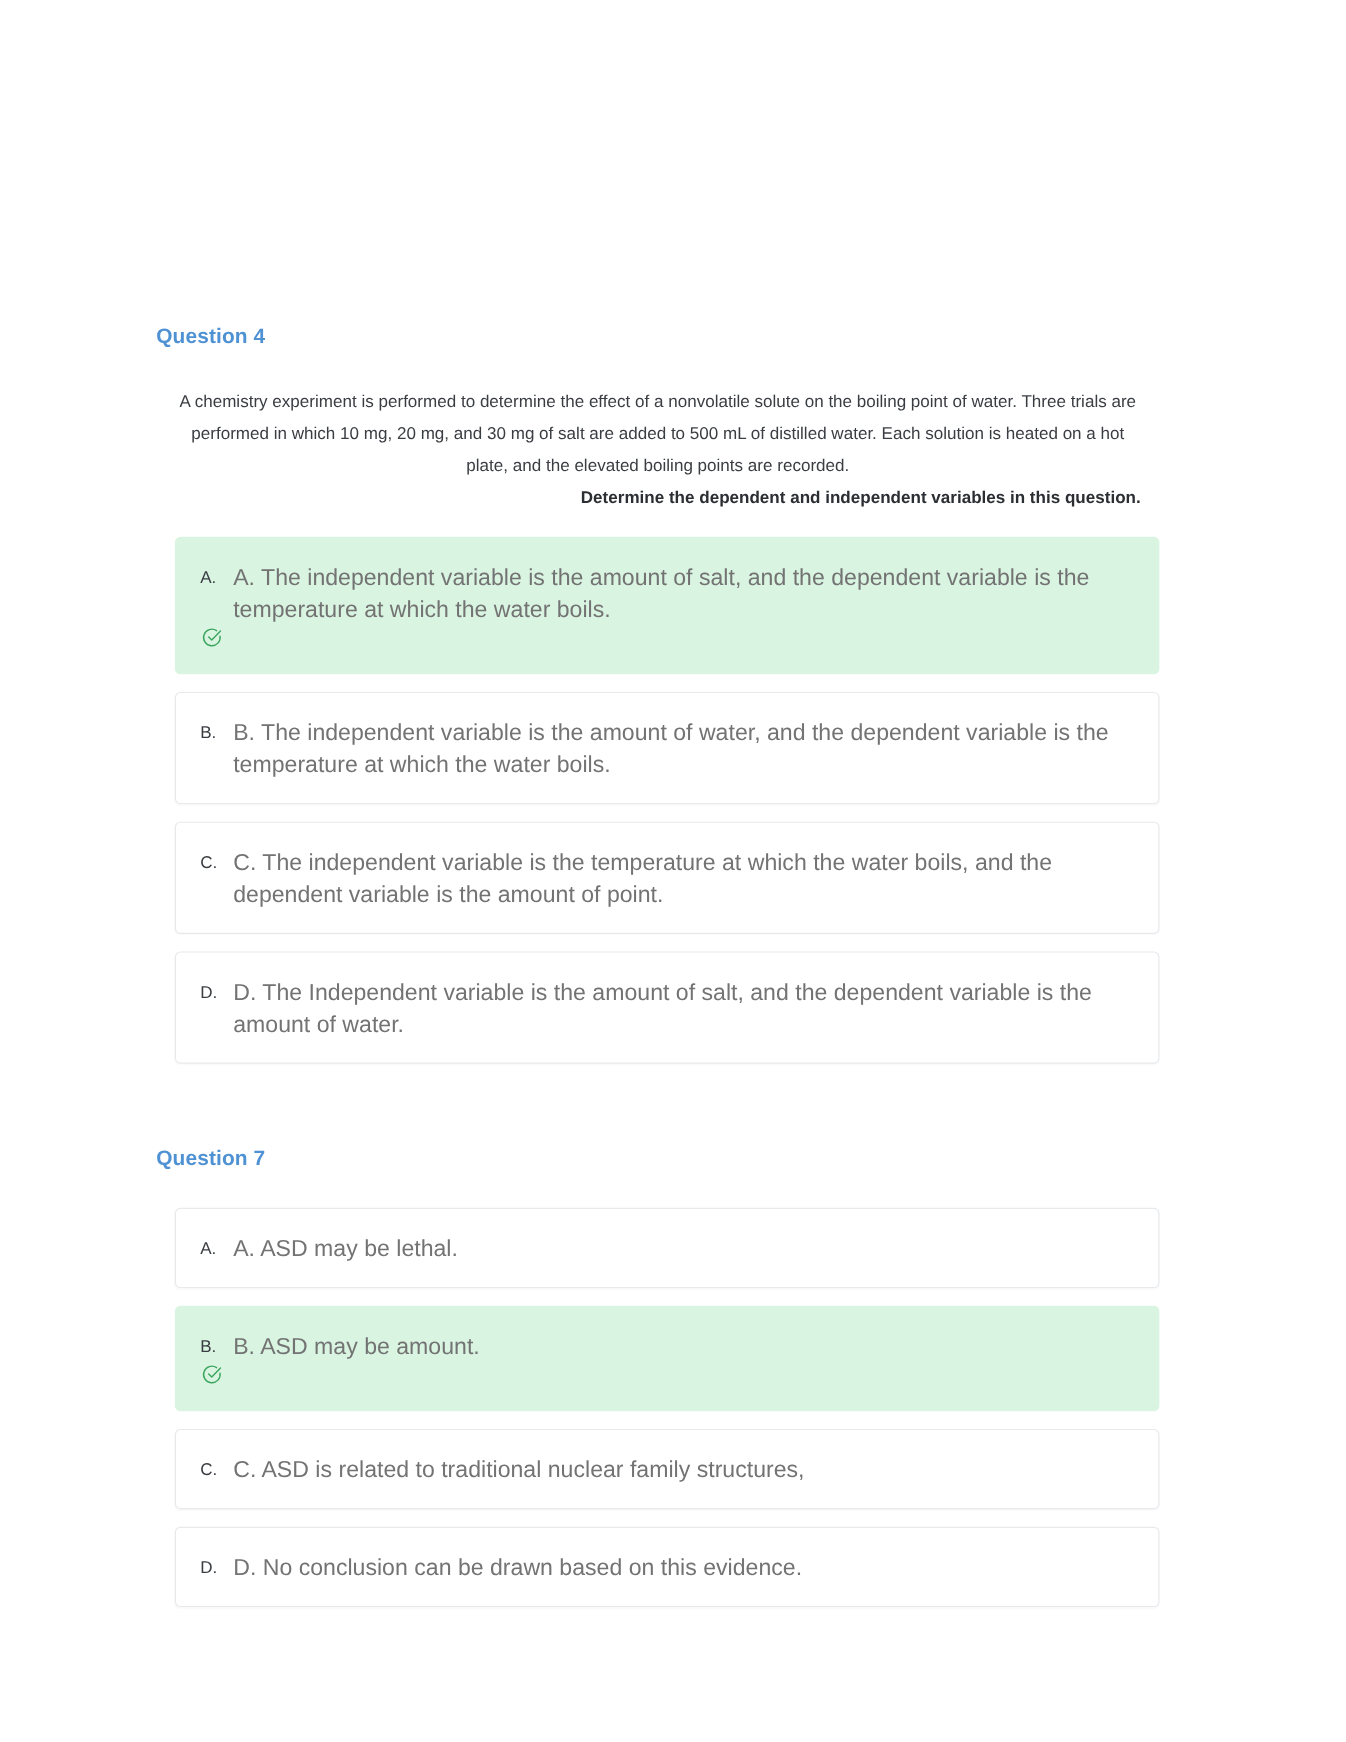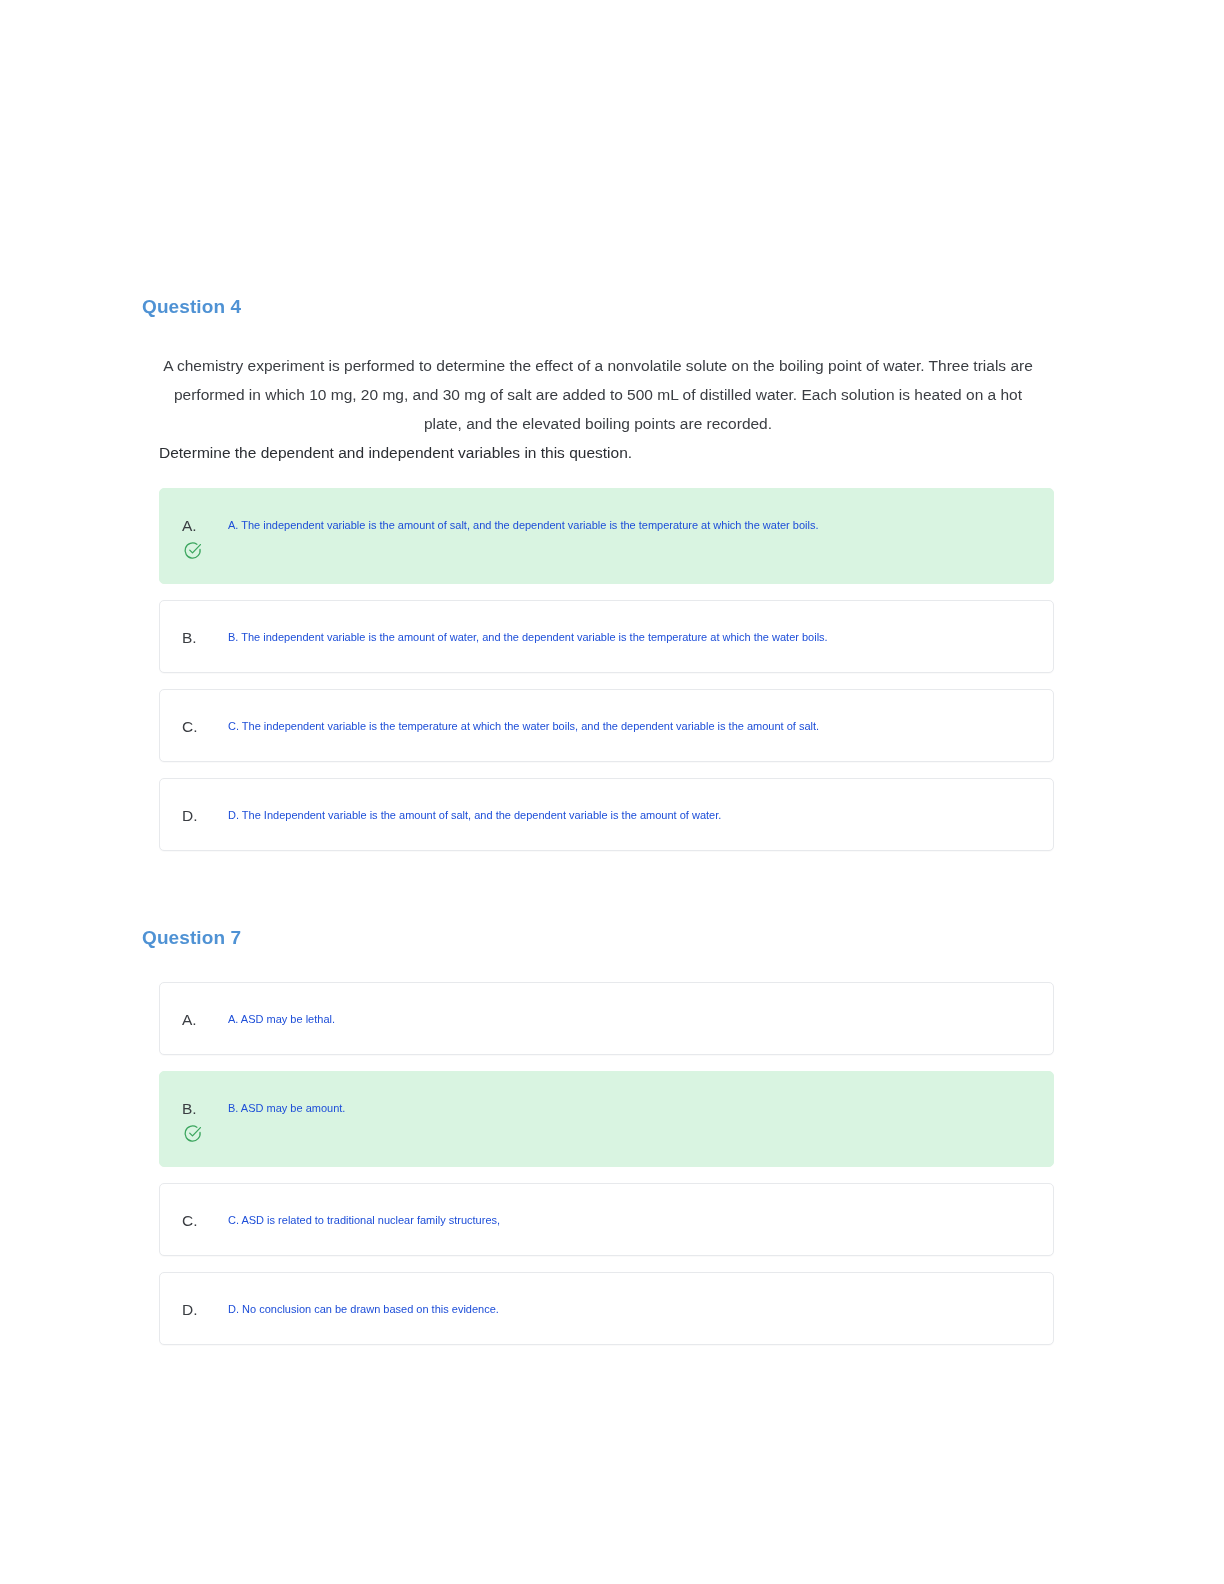--- a/index.html
+++ b/index.html
@@ -49,24 +49,25 @@
     font-size: 15.5px;
     line-height: 29px;
     color: #3a3d42;
     margin: 0;
     max-width: 878px;
     text-align: center;
   }
   .stem-bold {
     font-size: 15.5px;
     line-height: 29px;
-    font-weight: normal;
+    font-weight: bold;
     color: #2b2e33;
     margin: 0;
     max-width: 878px;
+    text-align: right;
   }
 
   
   .options {
     margin: 0;
     padding: 0;
   }
   .option {
     position: relative;
     box-sizing: border-box;
@@ -90,24 +91,23 @@
   }
   .option-letter {
     flex: 0 0 auto;
     font-size: 15.5px;
     line-height: 29px;
     color: #3a3d42;
     width: 30px;
   }
   .option-text {
     flex: 1 1 auto;
-    font-size: 11px;
-    line-height: 29px;
-    color: #1d4ed8;
-    margin-left: 16px;
+    font-size: 21px;
+    line-height: 29px;
+    color: #737373;
   }
   .check-wrap {
     margin-top: 1px;
     margin-left: 1px;
     height: 22px;
   }
   .check-icon {
     display: block;
     width: 19px;
     height: 19px;
@@ -148,21 +148,21 @@
         <div class="option">
           <div class="option-row">
             <span class="option-letter">B.</span>
             <span class="option-text">B. The independent variable is the amount of water, and the dependent variable is the temperature at which the water boils.</span>
           </div>
         </div>
 
         <div class="option">
           <div class="option-row">
             <span class="option-letter">C.</span>
-            <span class="option-text">C. The independent variable is the temperature at which the water boils, and the dependent variable is the amount of salt.</span>
+            <span class="option-text">C. The independent variable is the temperature at which the water boils, and the dependent variable is the amount of point.</span>
           </div>
         </div>
 
         <div class="option">
           <div class="option-row">
             <span class="option-letter">D.</span>
             <span class="option-text">D. The Independent variable is the amount of salt, and the dependent variable is the amount of water.</span>
           </div>
         </div>
 

